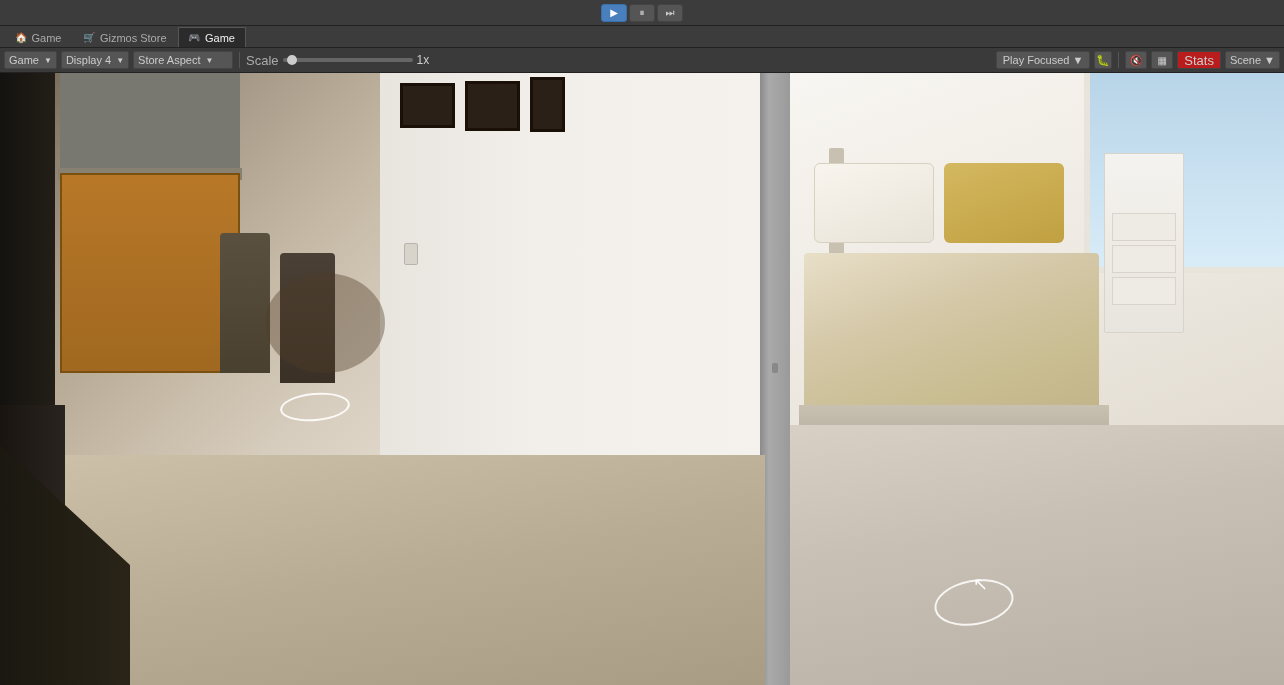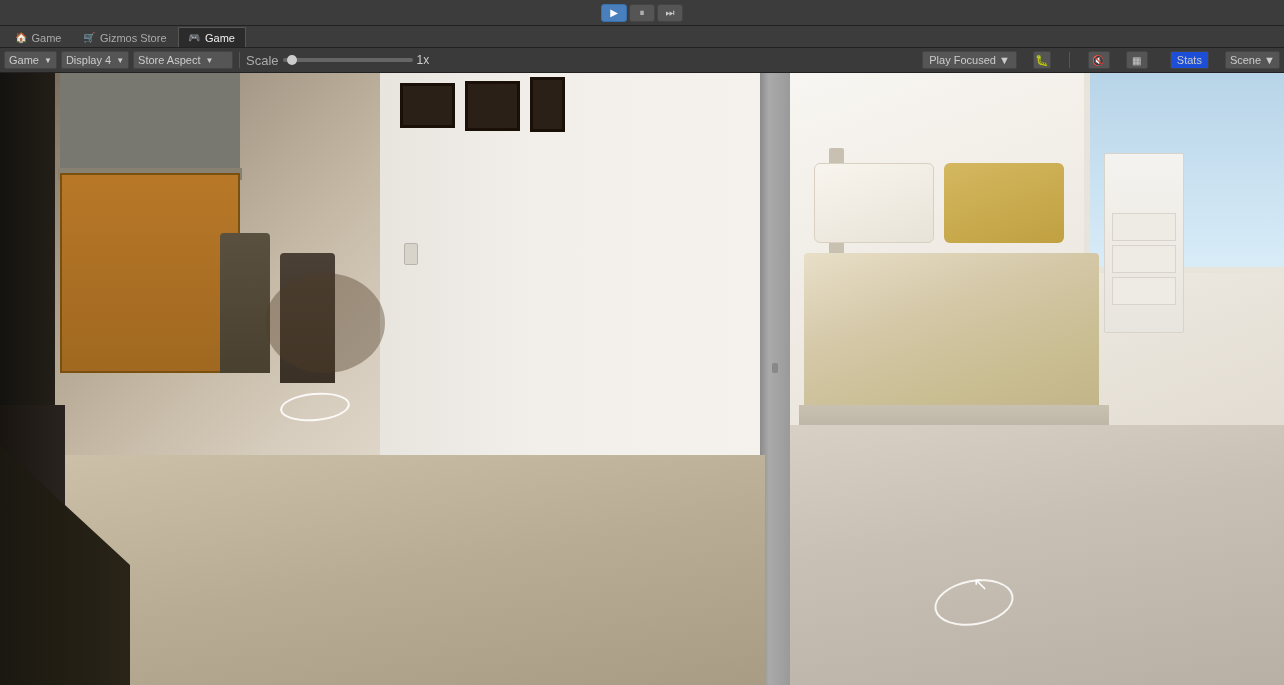--- a/index.html
+++ b/index.html
@@ -133,21 +133,21 @@
     }
     .scale-value {
       font-size: 12px;
       color: #ccc;
       min-width: 20px;
     }
     .spacer { flex: 1; }
     .toolbar-right {
       display: flex;
       align-items: center;
-      gap: 16px;
+      gap: 4px;
     }
     .play-focused-btn {
       height: 18px;
       background: #555;
       border: 1px solid #444;
       border-radius: 2px;
       display: flex;
       align-items: center;
       padding: 0 6px;
       gap: 3px;
@@ -175,30 +175,29 @@
       border-radius: 2px;
       display: flex;
       align-items: center;
       justify-content: center;
       cursor: pointer;
       font-size: 10px;
       color: #ccc;
     }
     .stats-btn {
       height: 18px;
-      background: #1d4ed8;
+      background: #b91c1c;
       border: 1px solid #444;
       border-radius: 2px;
       display: flex;
       align-items: center;
       padding: 0 6px;
       cursor: pointer;
-      font-size: 11px;
-      color: #ccc;
-      margin-left: 6px;
+      font-size: 13px;
+      color: #ccc;
     }
     .gizmos-btn {
       height: 18px;
       background: #555;
       border: 1px solid #444;
       border-radius: 2px;
       display: flex;
       align-items: center;
       padding: 0 4px;
       gap: 3px;

